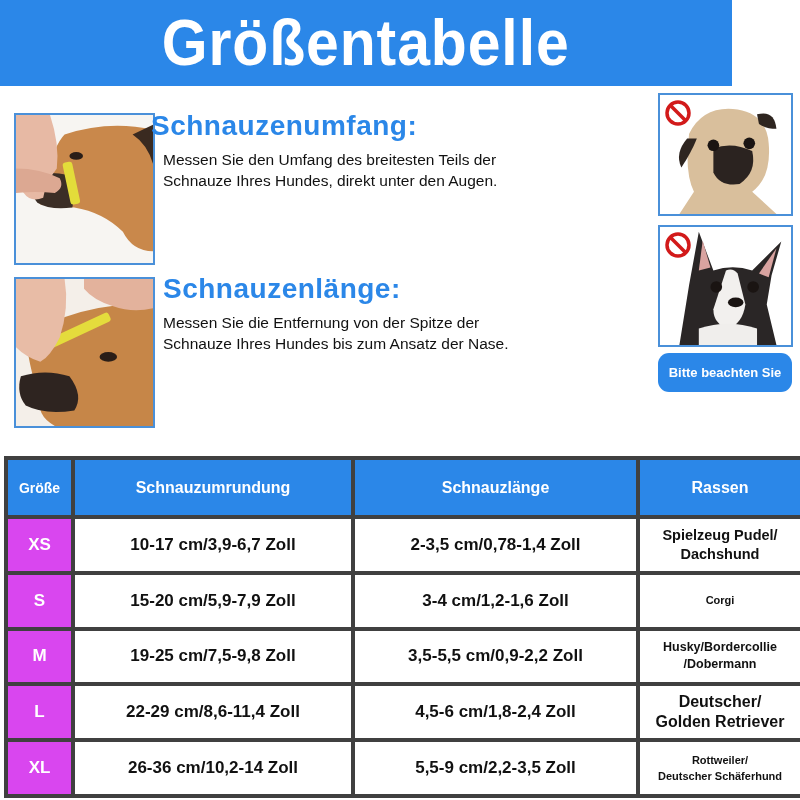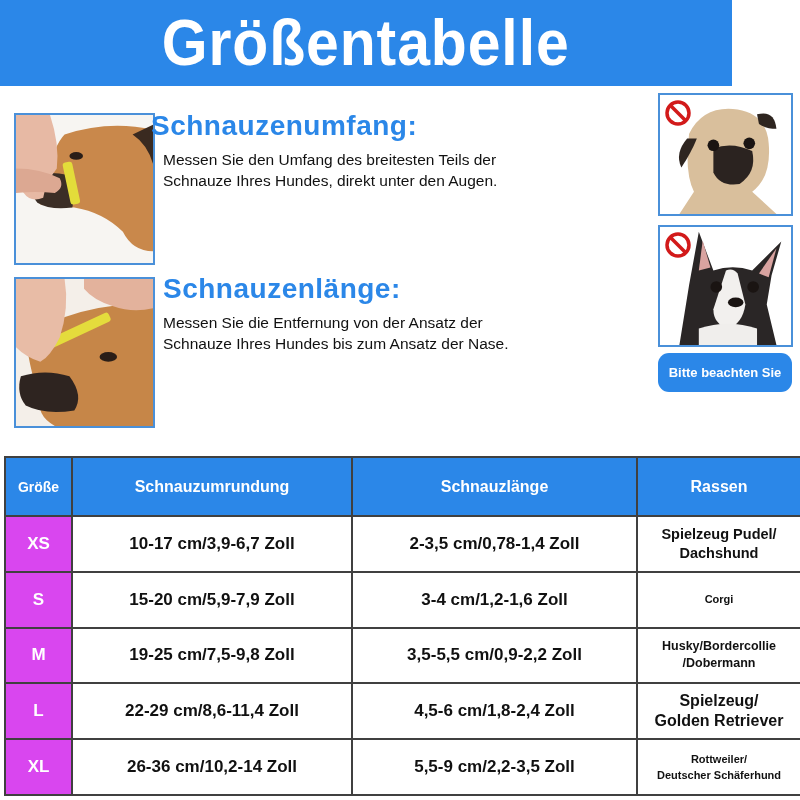--- a/index.html
+++ b/index.html
@@ -39,21 +39,21 @@
     position: absolute; left: 658px; top: 353px; width: 134px; height: 39px;
     background: #2b87e8; color: #fff; font-weight: bold; font-size: 13px;
     border-radius: 11px; display: flex; align-items: center; justify-content: center;
   }
 
   table.size-table {
     position: absolute; left: 4px; top: 456px; width: 796px; height: 338px;
     border-collapse: collapse; table-layout: fixed;
   }
   table.size-table th, table.size-table td {
-    border: 2px solid #404040; text-align: center; vertical-align: middle;
+    border: 4px solid #404040; text-align: center; vertical-align: middle;
     font-weight: bold;
   }
   table.size-table thead th {
     background: #2b87e8; color: #ffffff; height: 59px; font-size: 16px;
   }
   table.size-table thead th.col-size { font-size: 14px; }
   table.size-table tbody td { height: 55.8px; color: #111; font-size: 17px; background: #fff; }
   table.size-table tbody td.size-cell {
     background: #d946ef; color: #ffffff; font-size: 17px;
   }
@@ -94,21 +94,21 @@
     <path d="M10 60 Q60 25 141 25 L141 151 L40 151 Q20 140 25 120 Q15 100 10 60 Z" fill="#c68648"></path>
     <path d="M5 100 Q30 92 55 100 Q70 120 60 135 Q30 140 10 130 Q0 118 5 100 Z" fill="#2e2420"></path>
     <ellipse cx="95" cy="80" rx="9" ry="5" fill="#2a1e18"></ellipse>
     <rect x="20" y="50" width="80" height="10" rx="3" fill="#e4dc3c" transform="rotate(-25 60 55)"></rect>
     <path d="M0 0 L50 0 Q55 30 45 60 Q35 80 25 85 Q10 80 0 70 Z" fill="#e8bca6"></path>
     <path d="M70 0 L141 0 L141 30 Q120 35 100 28 Q80 22 70 10 Z" fill="#e3b29c"></path>
   </svg>
 </div>
 <div class="section-title" style="left:163px; top:273px;">Schnauzenlänge:</div>
 <div class="section-text" style="left:163px; top:312px;">
-  <div>Messen Sie die Entfernung von der Ansatz der</div>
+  <div>Messen Sie die Entfernung von der Spitze der</div>
   <div>Schnauze Ihres Hundes bis zum Ansatz der Nase.</div>
 </div>
 
 <div class="warning">
 </div>
 
 <div class="photo" style="left:658px; top:93px; width:135px; height:123px;">
   <svg viewBox="0 0 135 123" preserveAspectRatio="none">
     <rect width="135" height="123" fill="#ffffff"></rect>
     <path d="M30 40 Q45 10 80 15 Q110 20 112 50 Q115 85 95 100 L120 123 L20 123 L35 100 Q25 80 30 40 Z" fill="#d9bf9c"></path>
@@ -184,21 +184,21 @@
       <td class="breed small">
         <div>Husky/Bordercollie</div>
         <div>/Dobermann</div>
       </td>
     </tr>
     <tr>
       <td class="size-cell">L</td>
       <td>22-29 cm/8,6-11,4 Zoll</td>
       <td>4,5-6 cm/1,8-2,4 Zoll</td>
       <td class="breed large">
-        <div>Spielzeug/</div>
+        <div>Deutscher/</div>
         <div>Golden Retriever</div>
       </td>
     </tr>
     <tr>
       <td class="size-cell">XL</td>
       <td>26-36 cm/10,2-14 Zoll</td>
       <td>5,5-9 cm/2,2-3,5 Zoll</td>
       <td class="breed tiny">
         <div>Rottweiler/</div>
         <div>Deutscher Schäferhund</div>

